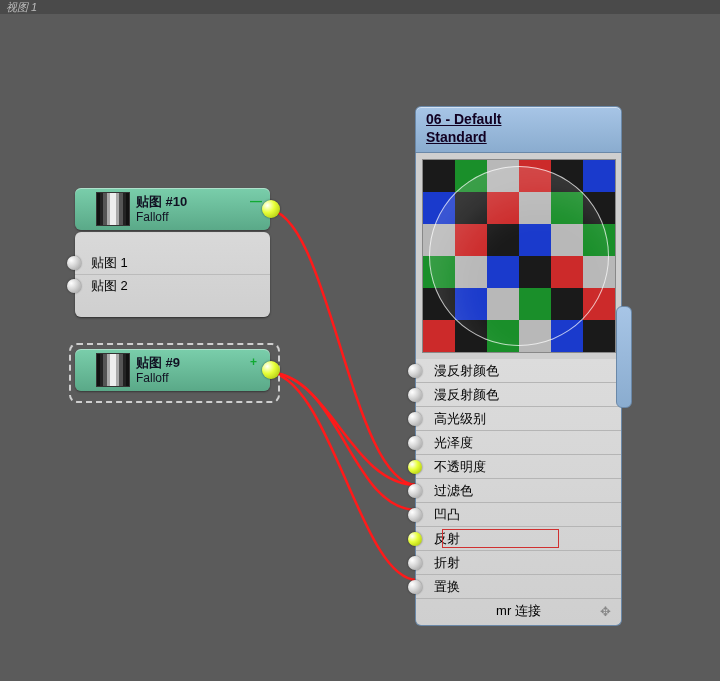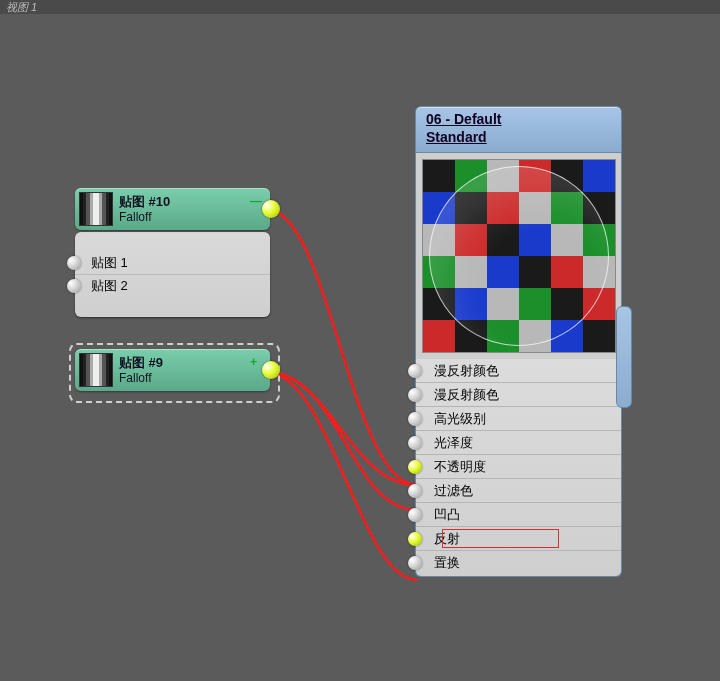--- a/index.html
+++ b/index.html
@@ -39,21 +39,21 @@
     border-radius: 6px;
   }
   .map-node .head {
     position: relative;
     height: 42px;
     border-radius: 6px;
     background: linear-gradient(#7aceab, #5aa988);
     box-shadow: inset 0 1px 0 rgba(255,255,255,.4), 0 1px 2px rgba(0,0,0,.4);
     display: flex;
     align-items: center;
-    padding: 0 4px;
+    padding: 0 21px;
   }
   .map-node .thumb {
     width: 32px; height: 32px;
     border: 1px solid #333;
     margin-right: 6px;
     background:
       linear-gradient(to right,
         #111 0 10%, #222 10% 20%, #555 20% 30%, #aaa 30% 40%, #eee 40% 60%,
         #aaa 60% 70%, #555 70% 80%, #222 80% 90%, #111 90% 100%);
   }
@@ -341,19 +341,27 @@
           <div class="in-port"></div>
           <span>凹凸</span>
         </div>
         <div class="mat-slot active">
           <div class="in-port"></div>
           <span>反射</span>
           <div class="red-box"></div>
         </div>
         <div class="mat-slot">
           <div class="in-port"></div>
+          <span>折射</span>
+        </div>
+        <div class="mat-slot">
+          <div class="in-port"></div>
           <span>置换</span>
         </div>
+        <div class="mat-footer">
+        <span>mr 连接</span>
+        <span class="expand-icon">✥</span>
+      </div>
     </div>
     <div class="side-handle"></div>
   </div>
 
 </div>
 
 </body></html>

